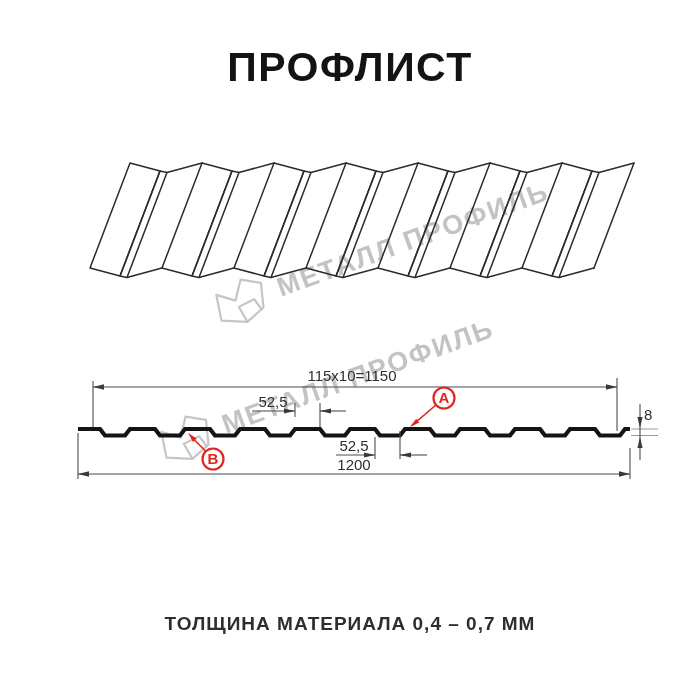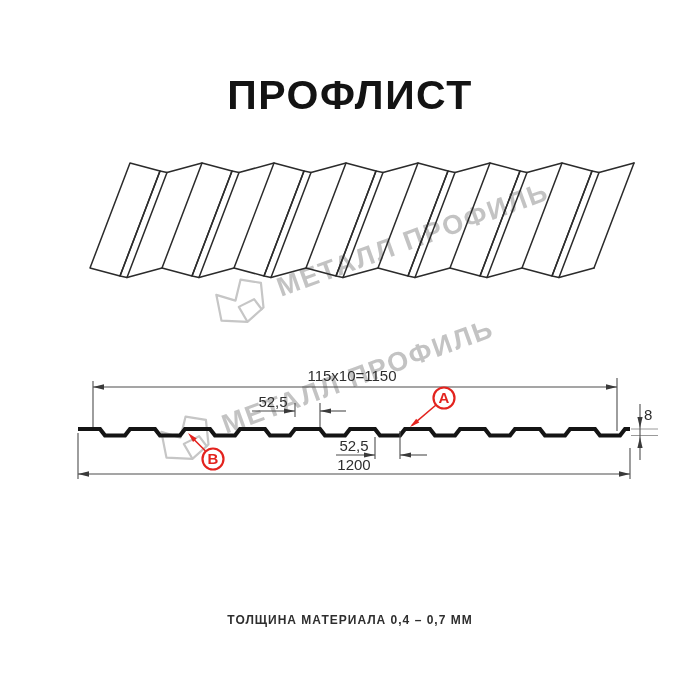--- a/index.html
+++ b/index.html
@@ -1,23 +1,23 @@
 <!DOCTYPE html>
 <html><head>
 <meta charset="utf-8">
 <style>
   html,body{margin:0;padding:0;width:700px;height:700px;background:#ffffff;overflow:hidden;
     font-family:"Liberation Sans",sans-serif;}
   .stage{position:relative;width:700px;height:700px;background:#fff;}
-  .title{position:absolute;top:72px;left:0;width:700px;text-align:center;
+  .title{position:absolute;top:44px;left:0;width:700px;text-align:center;
     font-size:41px;font-weight:800;letter-spacing:1.5px;color:#131313;}
   .subtitle{position:absolute;top:111px;left:0;width:700px;text-align:center;
     font-size:18px;font-weight:700;letter-spacing:1.5px;color:#1c1c1c;}
   .footer-note{position:absolute;top:613px;left:0;width:700px;text-align:center;
-    font-size:12px;font-weight:600;letter-spacing:1px;color:#2e2e2e;}
+    font-size:19px;font-weight:600;letter-spacing:1px;color:#2e2e2e;}
   svg{position:absolute;top:0;left:0;}
   .l3d{stroke:#2b2b2b;stroke-width:1.5;fill:none;stroke-linejoin:round;stroke-linecap:round;}
   .profile{stroke:#141414;stroke-width:4.2;fill:none;stroke-linejoin:miter;}
   .dim{stroke:#4d4d4d;stroke-width:1.1;fill:none;}
   .thin{stroke:#9a9a9a;stroke-width:1;fill:none;}
   .ah{fill:#3a3a3a;stroke:none;}
   .dimtxt{font-family:"Liberation Sans",sans-serif;font-size:15px;fill:#2e2e2e;}
   .red{stroke:#e3231e;fill:none;}
   .redtxt{font-family:"Liberation Sans",sans-serif;font-size:15px;font-weight:700;fill:#e3231e;}
   .redah{fill:#e3231e;stroke:none;}

